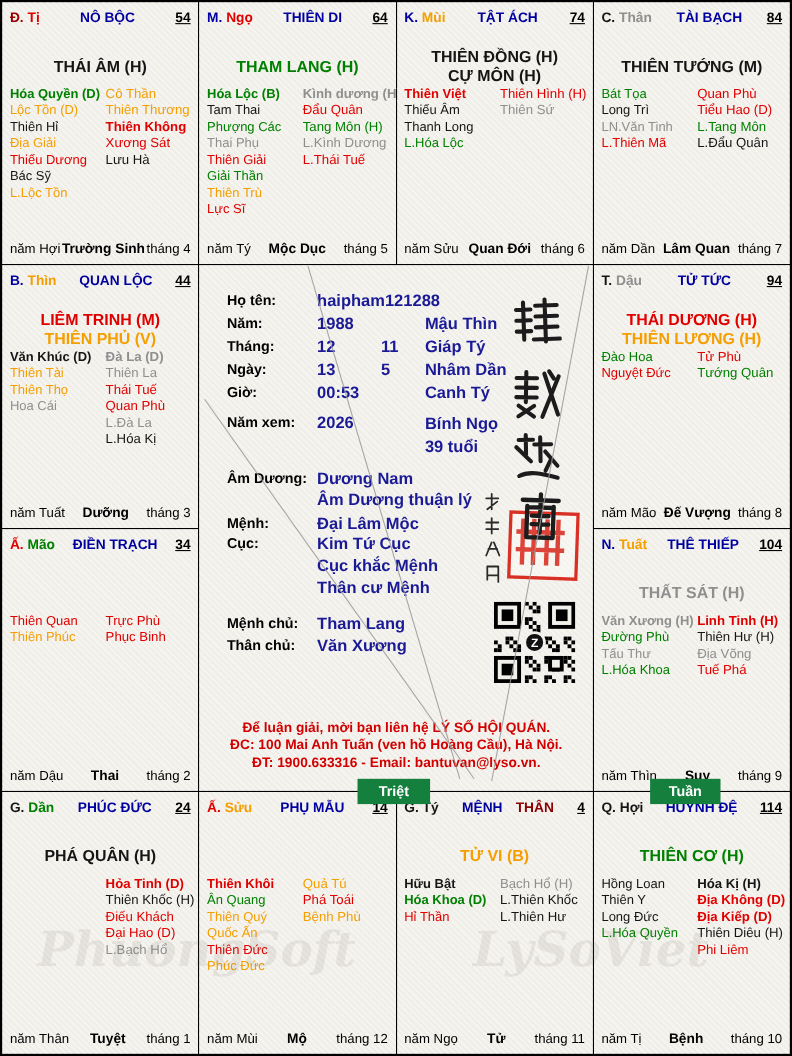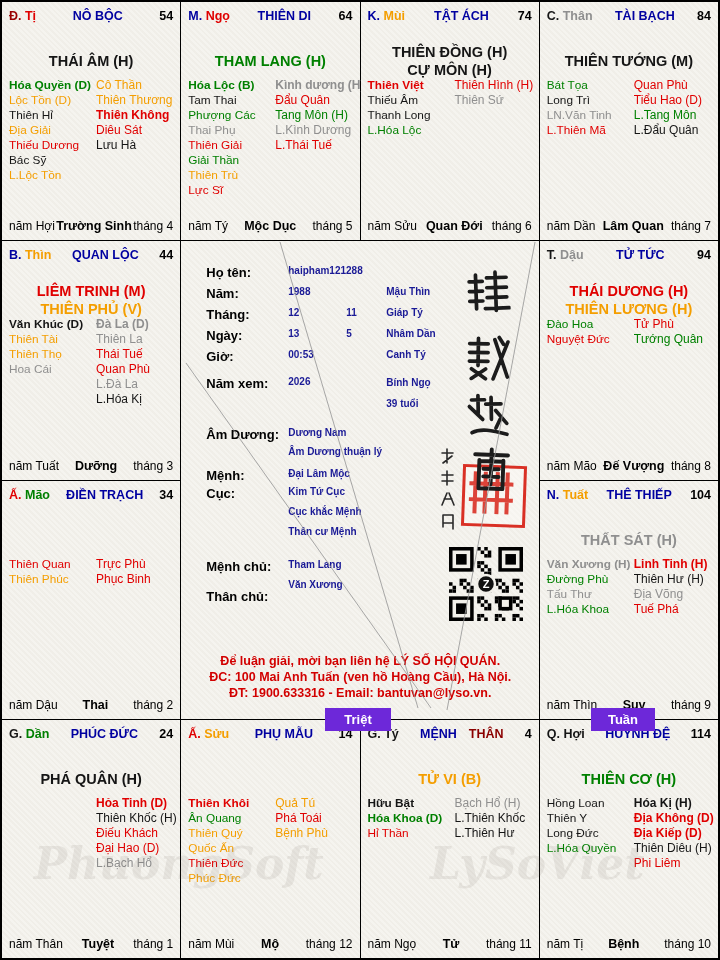--- a/index.html
+++ b/index.html
@@ -12,40 +12,40 @@
   .pos-0{grid-area:1/1}.pos-1{grid-area:1/2}.pos-2{grid-area:1/3}.pos-3{grid-area:1/4}
   .pos-4{grid-area:2/1}.pos-5{grid-area:2/4}.pos-6{grid-area:3/1}.pos-7{grid-area:3/4}
   .pos-8{grid-area:4/1}.pos-9{grid-area:4/2}.pos-10{grid-area:4/3}.pos-11{grid-area:4/4}
   .center{grid-area:2/2/4/4;}
   
   .p-head{position:absolute;top:7px;left:7px;right:7px;display:flex;justify-content:space-between;
           align-items:baseline;font-size:12.5px;font-weight:bold;white-space:nowrap;}
   .p-head .mid{display:flex;gap:12px;}
   .pname{color:#0000a0;}
   .extra{color:#8b0000;}
-  .age{color:#000;}
+  .age{color:#000;text-decoration:underline;}
   .mains{position:absolute;top:40px;left:2px;right:2px;height:38px;display:flex;flex-direction:column;
          justify-content:center;text-align:center;font-weight:bold;font-size:14.5px;line-height:18px;white-space:nowrap;}
   .stars-l{position:absolute;left:7px;top:76px;font-size:11.8px;line-height:15px;white-space:nowrap;}
   .stars-r{position:absolute;left:94px;top:76px;font-size:12px;line-height:15px;white-space:nowrap;}
   .p-foot{position:absolute;left:7px;right:7px;bottom:7px;display:flex;justify-content:space-between;
           font-size:12px;align-items:flex-start;}
   .p-foot .stage{font-weight:bold;font-size:12.5px;}
   
   .c-k{color:#151515}.c-g{color:#008000}.c-o{color:#f49e00}.c-r{color:#e00000}
   .c-a{color:#8f8f8f}.c-n{color:#0000a0}.c-m{color:#990000}
   .b{font-weight:bold;}
   
   .lbl{position:absolute;font-size:13px;font-weight:bold;color:#000;white-space:nowrap;}
-  .val{position:absolute;font-size:10px;font-weight:bold;color:#1a1a96;white-space:nowrap;}
+  .val{position:absolute;font-size:15px;font-weight:bold;color:#1a1a96;white-space:nowrap;}
   .contact{position:absolute;left:6px;top:412px;width:346px;text-align:center;color:#d20000;
            font-weight:bold;font-size:12.5px;line-height:16px;}
   .contact p{margin:0;}
   
-  .badge{position:absolute;height:23px;background:#6d28d9;color:#fff;font-weight:bold;font-size:13px;
+  .badge{position:absolute;height:23px;background:#15803d;color:#fff;font-weight:bold;font-size:13px;
          display:flex;align-items:center;justify-content:center;z-index:30;}
   
   .lines{position:absolute;left:0;top:0;z-index:5;pointer-events:none;}
   
   .cg{position:absolute;stroke:#1c1c1c;stroke-linecap:round;stroke-linejoin:round;fill:none;}
   .cg-sm{position:absolute;stroke:#2a2a2a;stroke-linecap:round;fill:none;}
   .seal{position:absolute;left:281px;top:224px;width:58px;height:56px;border:3px solid #d93025;
         transform:rotate(2deg);background:rgba(255,252,250,.4);z-index:2;}
   .qr{position:absolute;left:268px;top:306px;z-index:2;}
   .wm{position:absolute;font-family:"DejaVu Serif",serif;font-style:italic;font-weight:bold;
@@ -84,21 +84,21 @@
       <span class="val" style="left:107px;top:186px">Dương Nam</span>
       <span class="val" style="left:107px;top:205px">Âm Dương thuận lý</span>
       <span class="lbl" style="left:25px;top:227px">Mệnh:</span>
       <span class="val" style="left:107px;top:227px">Đại Lâm Mộc</span>
       <span class="lbl" style="left:25px;top:245px">Cục:</span>
       <span class="val" style="left:107px;top:245px">Kim Tứ Cục</span>
       <span class="val" style="left:107px;top:265px">Cục khắc Mệnh</span>
       <span class="val" style="left:107px;top:285px">Thân cư Mệnh</span>
       <span class="lbl" style="left:25px;top:318px">Mệnh chủ:</span>
       <span class="val" style="left:107px;top:318px">Tham Lang</span>
-      <span class="lbl" style="left:25px;top:348px">Thân chủ:</span>
+      <span class="lbl" style="left:25px;top:338px">Thân chủ:</span>
       <span class="val" style="left:107px;top:338px">Văn Xương</span>
 
       <div class="contact">
         <p>Để luận giải, mời bạn liên hệ LÝ SỐ HỘI QUÁN.</p>
         <p>ĐC: 100 Mai Anh Tuấn (ven hồ Hoàng Cầu), Hà Nội.</p>
         <p>ĐT: 1900.633316 - Email: bantuvan@lyso.vn.</p>
       </div>
 
       <svg class="cg" style="left:285px;top:26px;transform:rotate(-2deg)" width="44" height="48" viewBox="0 0 40 44">
         <path stroke-width="3.4" d="M9 7 V38 M3 13 H15 M3 22 H15 M3 31 H15 M27 5 V40 M19 10 H37 M19 19 H37 M19 28 H37 M17 38 H39"></path>
@@ -244,21 +244,21 @@
           <div class="c-k">Thiên Hỉ</div>
           <div class="c-o">Địa Giải</div>
           <div class="c-r">Thiếu Dương</div>
           <div class="c-k">Bác Sỹ</div>
           <div class="c-o">L.Lộc Tồn</div>
         </div>
     <div class="stars-r">
           <div class="c-o">Cô Thần</div>
           <div class="c-o">Thiên Thương</div>
           <div class="c-r b">Thiên Không</div>
-          <div class="c-r">Diêu Sát</div>
+          <div class="c-r">Xương Sát</div>
           <div class="c-k">Lưu Hà</div>
         </div>
     <div class="p-foot">
       <span class="fy">năm Hợi</span>
       <span class="stage">Trường Sinh</span>
       <span class="fm">tháng 4</span>
     </div>
   </div>
 
   <div class="cell palace pos-1">

